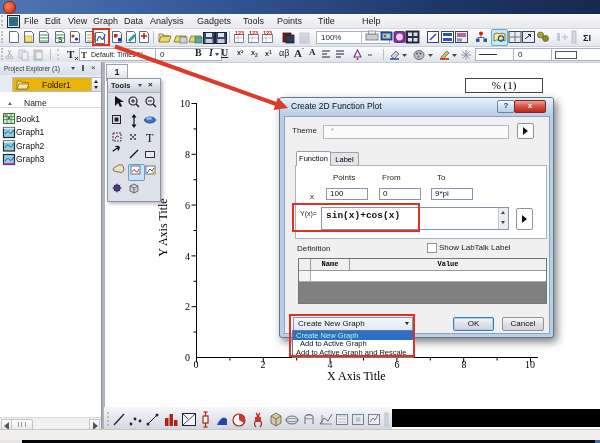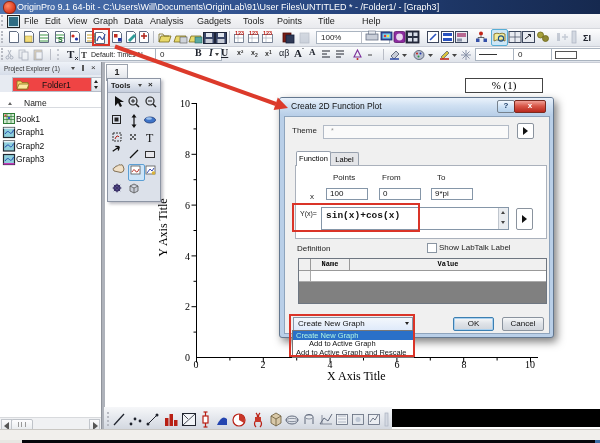--- a/index.html
+++ b/index.html
@@ -45,21 +45,20 @@
   .tr{position:absolute;width:0;height:0;border-top:4px solid transparent;border-bottom:4px solid transparent;border-left:5.5px solid #111;}
   .xg{position:absolute;font-size:7px;color:#333;font-weight:bold;}
 </style>
 </head>
 <body>
 
 <div class="abs" id="gwin"></div>
 
 <div class="abs" id="titlebar">
   <span style="position:absolute;left:3px;top:1px;width:11px;height:11px;border-radius:6px;background:radial-gradient(circle at 35% 35%,#ff8a66,#d93a1e 70%);border:1px solid #8d2513;"></span>
-  <span style="position:absolute;left:17px;top:0;">OriginPro 9.1 64-bit - C:\Users\Will\Documents\OriginLab\91\User Files\UNTITLED * - /Folder1/ - [Graph3]</span>
 </div>
 
 <div class="abs" id="menubar">
   <span style="position:absolute;left:1px;top:1px;width:3px;height:11px;border-left:2px dotted #b7bac2;"></span>
   <span style="position:absolute;left:7px;top:1px;width:11px;height:11px;background:#2f6d84;border:1px solid #222;box-shadow:inset 0 0 0 1px #cfe7ee;"></span>
   <span class="mi" style="left:24px;">File</span>
   <span class="mi" style="left:45px;">Edit</span>
   <span class="mi" style="left:68px;">View</span>
   <span class="mi" style="left:93px;">Graph</span>
   <span class="mi" style="left:124px;">Data</span>
@@ -309,21 +308,21 @@
 </div>
 
 <div class="abs" id="lp">
   <div id="lph">
     <span style="position:absolute;left:4px;top:3px;font-size:6.5px;">Project Explorer (1)</span>
     <span class="td" style="left:71px;top:5px;"></span>
     <span style="position:absolute;left:82px;top:3px;width:2px;height:6px;background:#555;"></span>
     <span style="position:absolute;left:91px;top:1px;font-size:8px;color:#333;">×</span>
   </div>
   <div style="position:absolute;left:0;top:13px;width:101px;height:17px;background:#e7ebf2;">
-    <div style="position:absolute;left:12px;top:2px;width:79px;height:13px;background:#ef4444;border:1px solid #b6bdc9;text-align:right;">
+    <div style="position:absolute;left:12px;top:2px;width:79px;height:13px;background:#eab308;border:1px solid #b6bdc9;text-align:right;">
       <span style="position:absolute;left:29px;top:2px;font-size:8.5px;color:#111;">Folder1</span>
     </div>
     <div style="position:absolute;left:91px;top:2px;width:9px;height:13px;background:linear-gradient(#fafbfc,#dde1e8);border:1px solid #b6bdc9;">
         <span class="tu" style="left:2px;top:2px;border-bottom-color:#222;"></span>
         <span class="td" style="left:2px;top:8px;border-top-color:#222;"></span>
       </div>
   </div>
   <div id="lplist">
     <span class="tu" style="left:8px;top:10px;border-bottom-color:#666;"></span>
     <span style="position:absolute;left:24px;top:6px;font-size:8.5px;color:#222;">Name</span>
@@ -536,21 +535,21 @@
       <span style="position:absolute;left:4px;top:1px;">Create New Graph</span>
       <span class="td" style="right:3px;top:4px;border-top-color:#222;"></span>
     </div>
     <div class="btn" style="left:168px;top:200px;width:39px;height:12px;line-height:12px;border:1px solid #3c7fb1;box-shadow:inset 0 0 0 1px #a9d0ef;">OK</div>
     <div class="btn" style="left:217px;top:200px;width:40px;height:12px;line-height:12px;">Cancel</div>
   </div>
 </div>
 
 <div class="abs" style="left:292px;top:330px;width:120px;height:26px;background:#fff;border:1px solid #777;z-index:55;">
   <div style="position:absolute;left:0;top:0;width:100%;height:9px;background:#2a70c8;color:#aef3e2;font-size:7.5px;line-height:9px;"><span style="margin-left:3px;">Create New Graph</span></div>
-  <div style="position:absolute;left:0;top:9px;width:100%;height:8px;color:#111;font-size:7.5px;line-height:8px;"><span style="margin-left:16px;">Add to Active Graph</span></div>
+  <div style="position:absolute;left:0;top:9px;width:100%;height:8px;color:#111;font-size:7.5px;line-height:8px;"><span style="margin-left:7px;">Add to Active Graph</span></div>
   <div style="position:absolute;left:0;top:17px;width:100%;height:9px;color:#111;font-size:7.5px;line-height:9px;"><span style="margin-left:3px;">Add to Active Graph and Rescale</span></div>
 </div>
 
 <div class="redbox" style="left:92px;top:28px;width:18px;height:18px;box-sizing:border-box;border-width:2px;z-index:40;"></div>
 <div class="redbox" style="left:292px;top:203px;width:128px;height:29px;box-sizing:border-box;z-index:60;"></div>
 <div class="redbox" style="left:289px;top:314px;width:126px;height:43px;box-sizing:border-box;z-index:70;"></div>
 <svg class="abs" style="left:0;top:0;z-index:65;pointer-events:none;" width="600" height="443" viewBox="0 0 600 443">
   <line x1="115" y1="46.5" x2="276" y2="104" stroke="#dc3a2b" stroke-width="4"></line>
   <polygon points="288,108 273.6,109.9 277.8,97.6" fill="#dc3a2b"></polygon>
 </svg>

